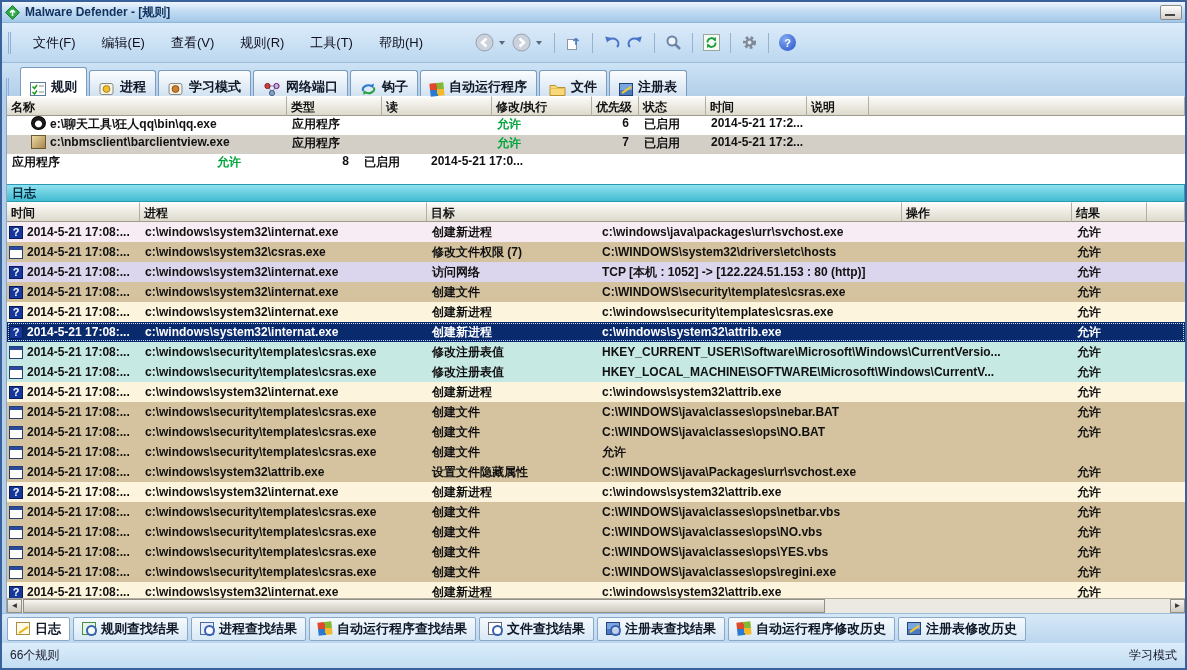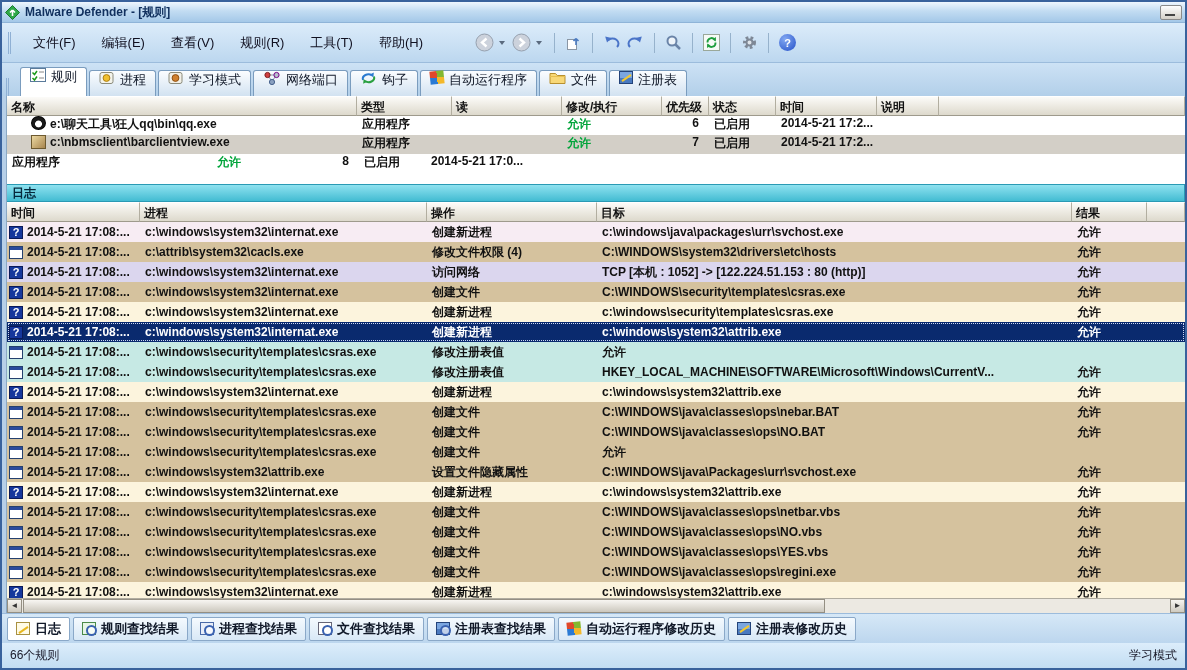--- a/index.html
+++ b/index.html
@@ -19,32 +19,32 @@
 .menu-item{padding:4px 13px;font-size:13px;color:#101020;white-space:nowrap}
 .toolbar{display:flex;align-items:center;margin-left:38px;gap:3px}
 .tb-btn{display:flex;align-items:center;justify-content:center;padding:1px}
 .tb-sep{width:1px;height:20px;background:#96b2cc;margin:0 6px}
 .caret{width:0;height:0;border-left:3px solid transparent;border-right:3px solid transparent;border-top:4px solid #5a6a7e;margin:0 3px 0 1px}
 .help-ic{width:17px;height:17px;border-radius:50%;background:radial-gradient(circle at 35% 30%,#82a8f2,#2450c8);color:#fff;font-weight:bold;font-size:11px;display:flex;align-items:center;justify-content:center}
 .help-ic::after{content:"?"}
 
 
 .tabbar{height:33px;flex:none;background:linear-gradient(180deg,#cde2f5,#b2cfe9);display:flex;align-items:flex-end;padding-left:2px;gap:2px}
-.tab{height:26px;display:flex;align-items:flex-start;gap:5px;padding:0 9px;border:1px solid #7a9cbe;border-bottom:none;border-radius:3px 3px 0 0;background:linear-gradient(180deg,#fbfdff,#d2e2f1);font-weight:normal;font-size:13px;color:#101828;white-space:nowrap}
+.tab{height:26px;display:flex;align-items:flex-end;gap:5px;padding:0 9px;border:1px solid #7a9cbe;border-bottom:none;border-radius:3px 3px 0 0;background:linear-gradient(180deg,#fbfdff,#d2e2f1);font-weight:bold;font-size:13px;color:#101828;white-space:nowrap}
 .tab.active{background:#fff;height:29px;position:relative;z-index:2}
 
 
 .content{flex:1;min-height:0;background:#b6cfe8;padding-left:4px;display:flex}
 .pane{flex:1;min-width:0;background:#fff;border-left:1px solid #8aa8c4;display:flex;flex-direction:column}
 
 
 .hdr{display:flex;flex:none}
 .hcell{background:linear-gradient(180deg,#fcfbf8,#ddd9cc);border-right:1px solid #b2aea0;border-bottom:1px solid #9e9a8c;border-top:1px solid #fff;font-weight:bold;font-size:12px;padding:2px 4px;white-space:nowrap;overflow:hidden;height:20px}
 
-.w-name{width:350px}.w-type{width:95px}.w-read{width:110px}.w-mod{width:100px}.w-pri{width:47px}.w-status{width:67px}.w-time{width:101px}.w-note{width:62px}.w-fill{flex:1}
+.w-name{width:280px}.w-type{width:95px}.w-read{width:110px}.w-mod{width:100px}.w-pri{width:47px}.w-status{width:67px}.w-time{width:101px}.w-note{width:62px}.w-fill{flex:1}
 
 .rules-body{flex:none;background:#fff}
 .rrow{display:flex;height:19px;align-items:center;font-weight:bold}
 .rrow .cell{padding:0 5px;white-space:nowrap;overflow:hidden;height:100%;display:flex;}
 .rrow .cell.name{padding-left:24px}
 .rrow .cell.pri{justify-content:flex-end;padding-right:10px}
 .rrow.sel-gray{background:#d3cfc7}
 .allow{color:#00a43a}
 .rules-gap{height:11px;background:#fff}
 
@@ -304,22 +304,22 @@
         <div class="rules-gap"></div>
       </div>
 
       <div class="log-bar">
         <span>日志</span>
       </div>
 
       <div class="hdr">
         <span class="hcell lw-time">时间</span>
         <span class="hcell lw-proc">进程</span>
+        <span class="hcell lw-target">目标</span>
         <span class="hcell lw-op">操作</span>
-        <span class="hcell lw-target">目标</span>
         <span class="hcell lw-res">结果</span>
         <span class="hcell lw-fill"></span>
       </div>
 
       <div class="lt-body">
 
           <div class="lrow pink">
             <span class="c time lw-time">
               <span class="licon q-icon"></span>
               <span>2014-5-21 17:08:...</span>
@@ -329,22 +329,22 @@
             <span class="c lw-target">c:\windows\java\packages\urr\svchost.exe</span>
             <span class="c lw-res">允许</span>
             <span class="c lw-fill"></span>
           </div>
 
           <div class="lrow tan">
             <span class="c time lw-time">
               <span class="licon win-icon"></span>
               <span>2014-5-21 17:08:...</span>
             </span>
-            <span class="c lw-proc">c:\attrib\system32\cacls.exe</span>
-            <span class="c lw-op">修改文件权限 (4)</span>
+            <span class="c lw-proc">c:\windows\system32\csras.exe</span>
+            <span class="c lw-op">修改文件权限 (7)</span>
             <span class="c lw-target">C:\WINDOWS\system32\drivers\etc\hosts</span>
             <span class="c lw-res">允许</span>
             <span class="c lw-fill"></span>
           </div>
 
           <div class="lrow lavender">
             <span class="c time lw-time">
               <span class="licon q-icon"></span>
               <span>2014-5-21 17:08:...</span>
             </span>
@@ -391,20 +391,21 @@
             <span class="c lw-fill"></span>
           </div>
 
           <div class="lrow cyan">
             <span class="c time lw-time">
               <span class="licon win-icon"></span>
               <span>2014-5-21 17:08:...</span>
             </span>
             <span class="c lw-proc">c:\windows\security\templates\csras.exe</span>
             <span class="c lw-op">修改注册表值</span>
+            <span class="c lw-target">HKEY_CURRENT_USER\Software\Microsoft\Windows\CurrentVersio...</span>
             <span class="c lw-res">允许</span>
             <span class="c lw-fill"></span>
           </div>
 
           <div class="lrow cyan">
             <span class="c time lw-time">
               <span class="licon win-icon"></span>
               <span>2014-5-21 17:08:...</span>
             </span>
             <span class="c lw-proc">c:\windows\security\templates\csras.exe</span>
@@ -563,20 +564,24 @@
     </span>
     <span class="btab">
       <span class="bic doc-green find"></span>
       <span>规则查找结果</span>
     </span>
     <span class="btab">
       <span class="bic doc-blue find"></span>
       <span>进程查找结果</span>
     </span>
     <span class="btab">
+      <span class="bic flag"></span>
+      <span>自动运行程序查找结果</span>
+    </span>
+    <span class="btab">
       <span class="bic find"></span>
       <span>文件查找结果</span>
     </span>
     <span class="btab">
       <span class="bic registry find"></span>
       <span>注册表查找结果</span>
     </span>
     <span class="btab">
       <span class="bic flag"></span>
       <span>自动运行程序修改历史</span>

